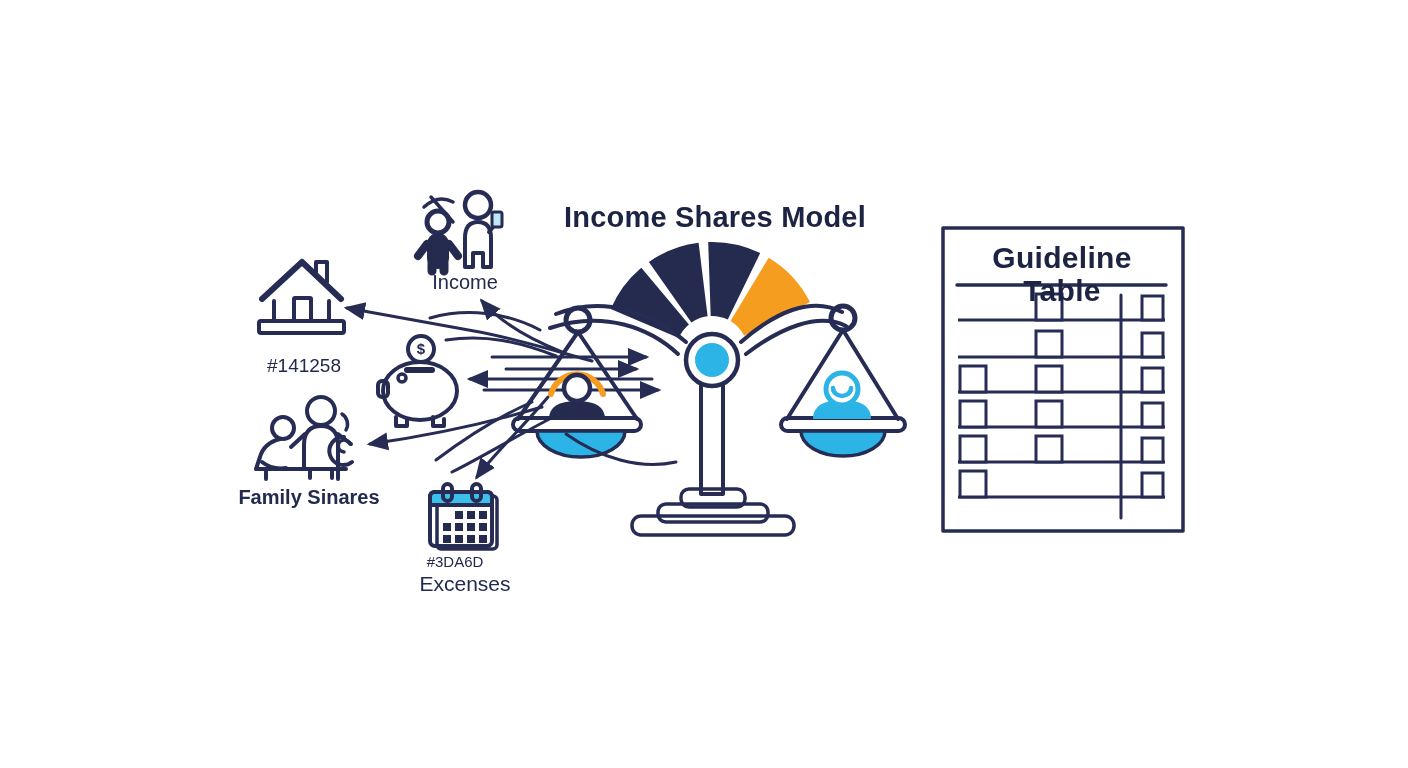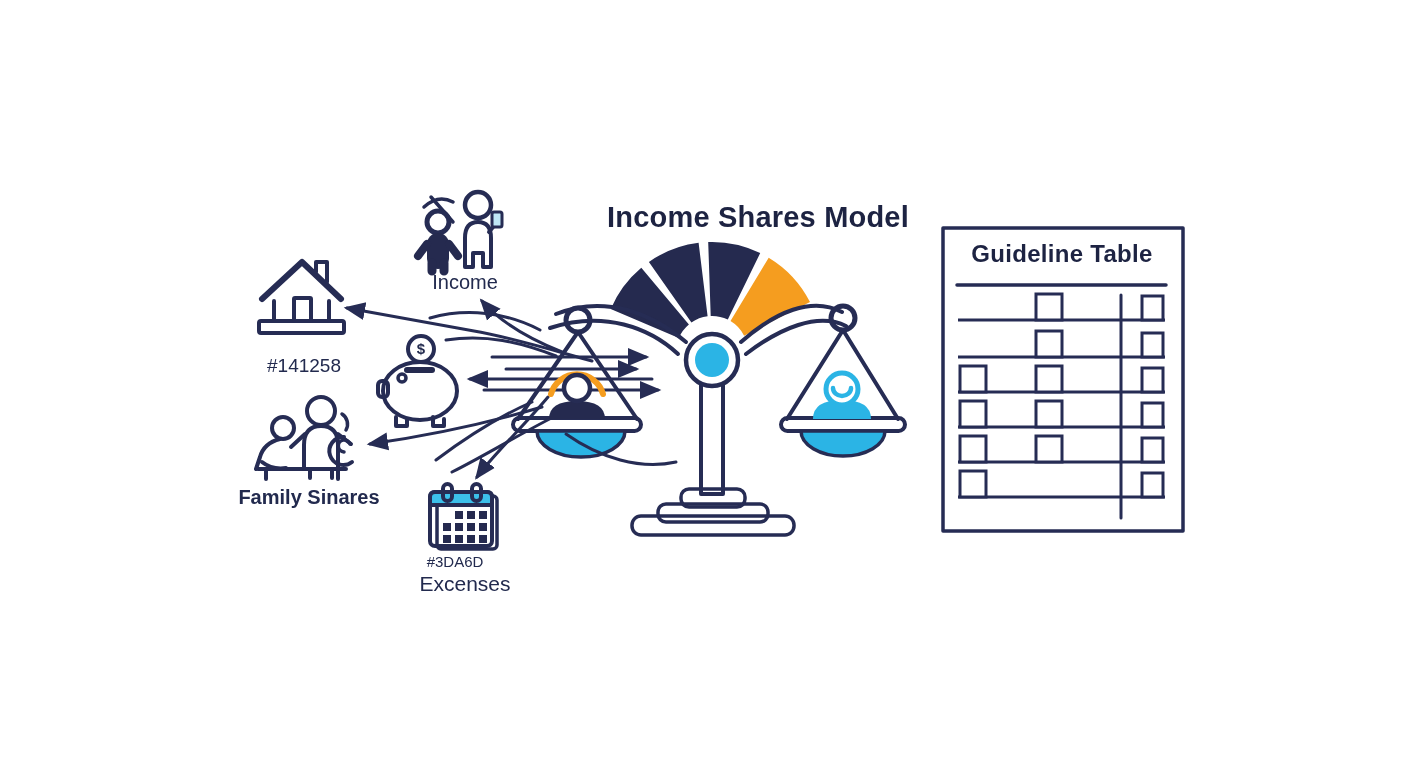--- a/index.html
+++ b/index.html
@@ -2,27 +2,27 @@
 <html><head>
 <meta charset="utf-8">
 <style>
   html,body{margin:0;padding:0;background:#ffffff;}
   .stage{position:relative;width:1408px;height:768px;background:#ffffff;overflow:hidden;
          font-family:"Liberation Sans",sans-serif;}
   .stage svg{position:absolute;left:0;top:0;}
   .ln{stroke:#262c54;fill:none;stroke-linecap:round;stroke-linejoin:round;}
   .lbl{position:absolute;color:#222a4e;text-align:center;line-height:1.1;
        font-family:"Liberation Sans",sans-serif;}
-  .title{left:490px;top:202px;width:450px;font-size:29px;font-weight:700;color:#1d2342;letter-spacing:.2px;margin-left:43px;}
+  .title{left:490px;top:202px;width:450px;font-size:29px;font-weight:700;color:#1d2342;letter-spacing:.2px;}
   .partner-lbl{left:400px;top:271px;width:130px;font-size:20px;font-weight:500;}
   .house-lbl{left:245px;top:340px;width:118px;font-size:19px;font-weight:500;margin-top:16px;}
   .family-lbl{left:225px;top:486px;width:168px;font-size:20px;font-weight:700;}
   .cal-code{left:393px;top:554px;width:124px;font-size:15px;font-weight:500;}
   .cal-lbl{left:403px;top:572px;width:124px;font-size:21px;font-weight:500;}
-  .table-title{left:950px;top:241px;width:224px;font-size:24px;font-weight:600;color:#1d2342;letter-spacing:.3px;}
+  .table-title{left:950px;top:241px;width:224px;font-size:30px;font-weight:600;color:#1d2342;letter-spacing:.3px;}
   .coin-sym{left:412px;top:341px;width:18px;font-size:15px;font-weight:700;}
   .tline{stroke:#262c54;stroke-width:3;}
   .tsq{fill:#ffffff;stroke:#262c54;stroke-width:3;}
 </style>
 </head>
 <body>
 
 <div class="stage">
 
 <svg width="1408" height="768" viewBox="0 0 1408 768">

